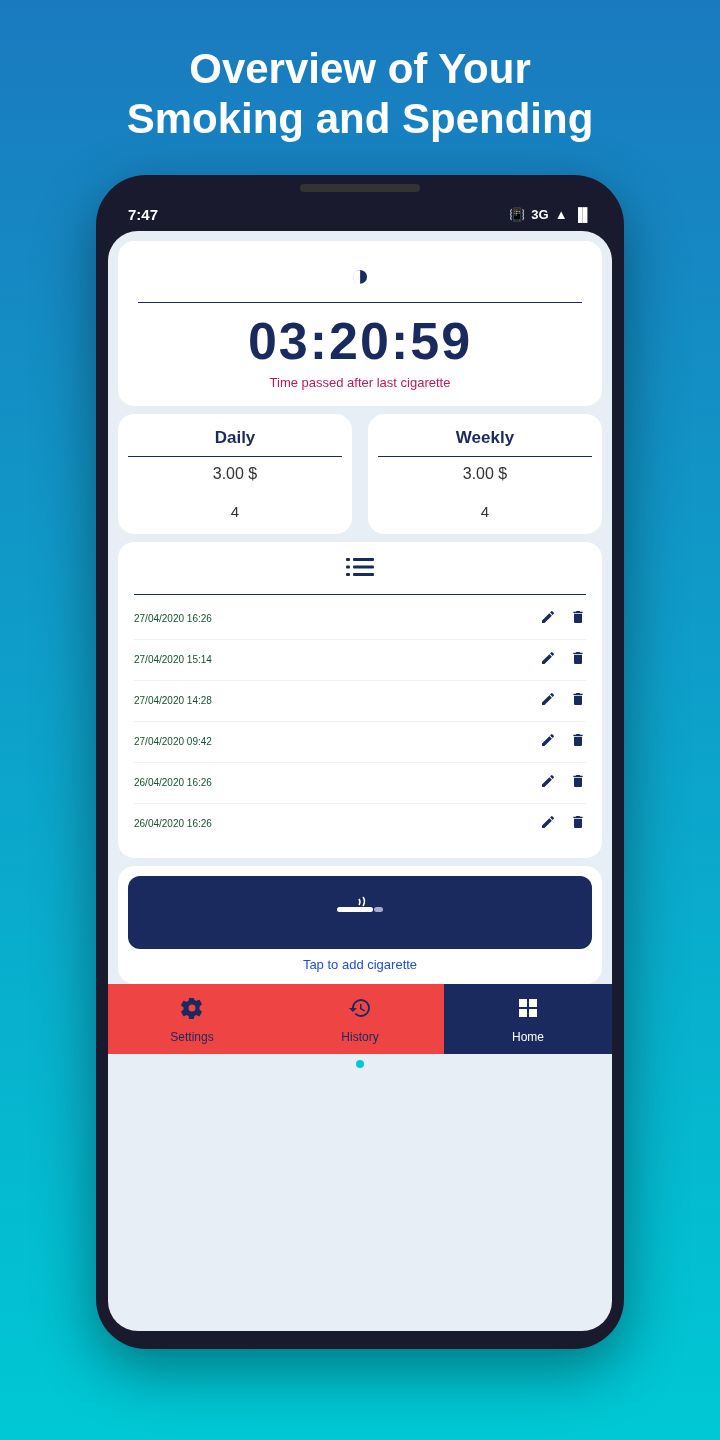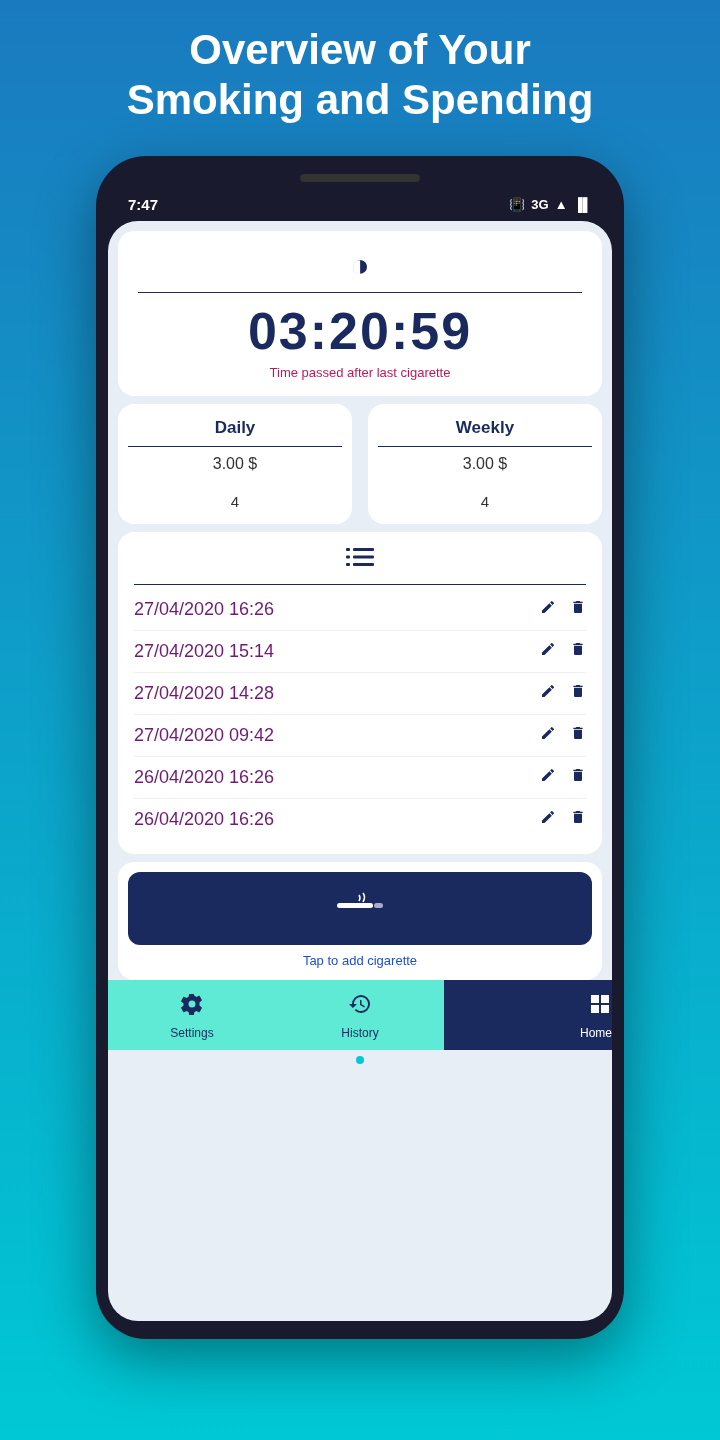--- a/index.html
+++ b/index.html
@@ -11,28 +11,28 @@
       display: flex;
       flex-direction: column;
       align-items: center;
       overflow-x: hidden;
     }
     .page-title {
       color: white;
       font-size: 42px;
       font-weight: 800;
       text-align: center;
-      padding: 25px 60px 30px;
+      padding: 44px 60px 30px;
       line-height: 1.2;
     }
     .phone-wrapper {
       width: 528px;
       background: #1a1a2e;
       border-radius: 50px;
-      padding: 18px 12px 18px 12px;
+      padding: 9px 12px 18px 12px;
       box-shadow: 0 20px 60px rgba(0,0,0,0.4);
       position: relative;
     }
     .phone-notch {
       width: 120px;
       height: 8px;
       background: #333;
       border-radius: 4px;
       margin: 0 auto 10px;
     }
@@ -146,22 +146,22 @@
       display: flex;
       justify-content: space-between;
       align-items: center;
       padding: 10px 0;
       border-bottom: 1px solid #f0f0f0;
     }
     .history-row:last-child {
       border-bottom: none;
     }
     .history-date {
-      font-size: 18px;
-      color: #701a75;
+      font-size: 10px;
+      color: #14532d;
     }
     .history-actions {
       display: flex;
       gap: 14px;
       align-items: center;
     }
     .action-icon {
       font-size: 16px;
       color: #1a2a5e;
       cursor: pointer;
@@ -185,35 +185,34 @@
     .add-cig-label {
       text-align: center;
       font-size: 13px;
       color: #1d4ed8;
       padding: 8px 0 2px;
     }
 
     
     .bottom-nav {
       display: flex;
-      background: #5eead4;
+      background: #ef4444;
     }
     .nav-item {
       flex: 1;
       display: flex;
       flex-direction: column;
       align-items: center;
       justify-content: center;
       padding: 12px 0 10px;
       cursor: pointer;
       gap: 4px;
     }
     .nav-item.active {
       background: #1a2a5e;
-      align-items: flex-end;
     }
     .nav-icon {
       font-size: 22px;
       color: #1a2a5e;
     }
     .nav-item.active .nav-icon {
       color: white;
     }
     .nav-label {
       font-size: 12px;

